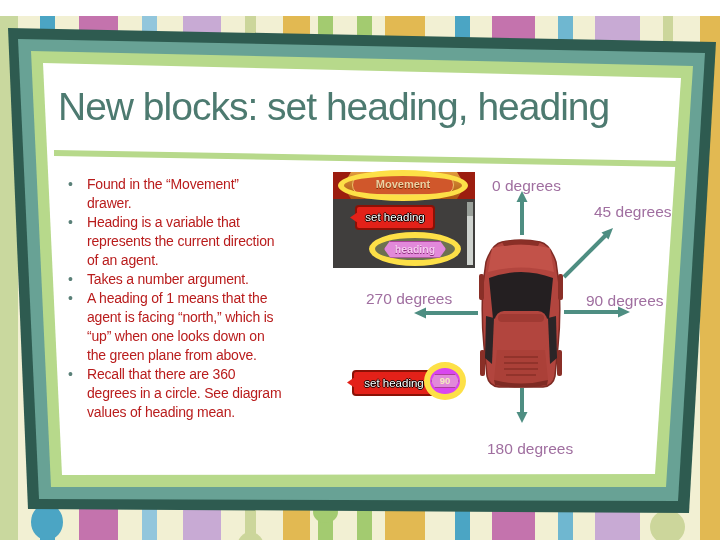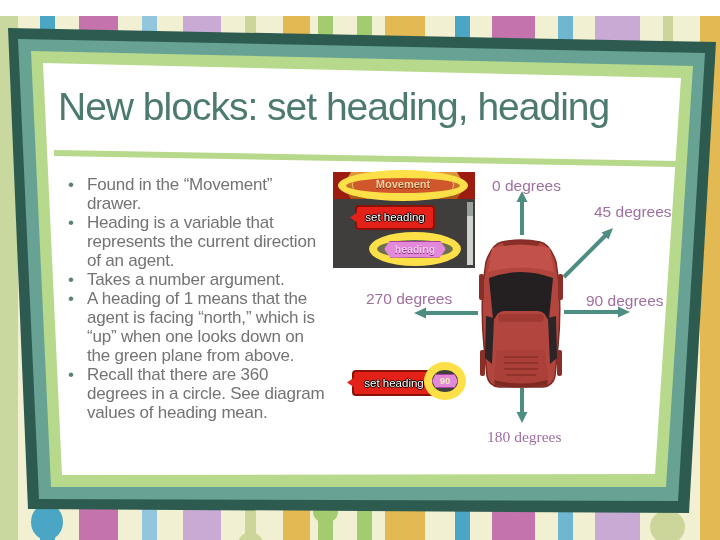--- a/index.html
+++ b/index.html
@@ -16,21 +16,21 @@
   
   .frame{position:absolute;left:0;top:0;z-index:1;pointer-events:none;}
   
   .title{
     position:absolute;left:58px;top:70px;width:620px;z-index:2;
     font-size:39px;letter-spacing:-1px;color:#4d7a70;line-height:42px;
     white-space:nowrap;
   }
   .bullets{
     position:absolute;left:64px;top:159px;width:320px;z-index:2;
-    font-size:17px;letter-spacing:-0.2px;color:#737373;
+    font-size:14px;letter-spacing:-0.2px;color:#b91c1c;
   }
   .bullet{position:relative;padding-left:23px;}
   .bullet .line{height:19px;line-height:19px;white-space:nowrap;}
   .bullet .first::before{content:"\2022";position:absolute;left:4px;color:#5a8078;}
   
   .deg{
     position:absolute;z-index:3;font-size:15.5px;color:#a06fa0;
     white-space:nowrap;line-height:18px;
   }
   .diagram-svg{position:absolute;left:0;top:0;z-index:2;pointer-events:none;}
@@ -44,21 +44,21 @@
     content:"";position:absolute;top:0;bottom:0;width:18px;background:#9c1d0f;
   }
   .panel-header::before{left:0;clip-path:polygon(0 0,100% 0,55% 50%,100% 100%,0 100%);}
   .panel-header::after{right:0;clip-path:polygon(100% 0,0 0,45% 50%,0 100%,100% 100%);}
   .mv-btn{
     position:absolute;left:19px;top:3px;width:102px;height:20px;border-radius:11px;
     background:#d0572b;border:1.5px solid #eec06a;box-sizing:border-box;
     font-size:11px;font-weight:bold;color:#ecd0a2;text-align:center;line-height:17px;
     text-shadow:0 1px 0 #7a3007;z-index:1;
   }
-  .annot{position:absolute;border:8px solid #fde047;border-radius:50%;box-sizing:border-box;}
+  .annot{position:absolute;border:6px solid #fde047;border-radius:50%;box-sizing:border-box;}
   .annot.c1{left:5px;top:-2px;width:130px;height:31px;z-index:2;background:transparent;}
   .panel-body{position:absolute;left:0;top:27px;right:0;bottom:0;background:#403e3d;}
   .sh-block{
     position:absolute;background:#e32119;border:2px solid #8a1106;border-radius:4px;
     box-sizing:border-box;color:#ffffff;font-weight:normal;font-size:11.5px;
     text-align:center;
     text-shadow:1px 0 0 #000,-1px 0 0 #000,0 1px 0 #000,0 -1px 0 #000;
   }
   .sh-block::before{
     content:"";position:absolute;left:-7px;top:5px;width:8px;height:11px;background:#e32119;
@@ -74,21 +74,21 @@
     clip-path:polygon(10% 0,90% 0,100% 50%,90% 100%,10% 100%,0 50%);
     font-size:10.5px;font-weight:bold;color:#f6c8f0;text-align:center;line-height:15px;
     text-shadow:0 1px 0 #8c2f7d;
   }
   .scrollbar{position:absolute;right:2px;top:3px;bottom:3px;width:6px;background:#cfd3cf;}
   .scroll-thumb{position:absolute;left:0;top:0;width:6px;height:14px;background:#9aa09a;}
   
   .example{position:absolute;left:352px;top:345px;width:114px;height:40px;z-index:3;}
   .example .sh-block{left:0;top:9px;width:84px;height:26px;line-height:22px;z-index:1;}
   .annot.c3{
-    left:72px;top:1px;width:42px;height:38px;background:#404040;z-index:2;
+    left:72px;top:1px;width:42px;height:38px;background:#d946ef;z-index:2;
     display:flex;align-items:center;justify-content:center;
   }
   .arg90{
     width:28px;height:14px;background:#e289da;border:1px solid #ad3f9b;box-sizing:border-box;
     clip-path:polygon(14% 0,86% 0,100% 50%,86% 100%,14% 100%,0 50%);
     font-size:9.5px;font-weight:bold;color:#f3ecbe;text-align:center;line-height:12px;
   }
 </style>
 </head>
 <body>
@@ -207,16 +207,16 @@
       <line x1="522" y1="372" x2="522" y2="398"></line>
       <polygon points="522,407 516.5,396 527.5,396" stroke="none"></polygon>
     </g>
   </svg>
 
   <div>
       <div class="deg" style="left: 492px; top: 161px;">0 degrees</div>
       <div class="deg" style="left: 594px; top: 187px;">45 degrees</div>
       <div class="deg" style="left: 586px; top: 276px;">90 degrees</div>
       <div class="deg" style="left: 366px; top: 274px;">270 degrees</div>
-      <div class="deg" style="left: 487px; top: 412px; font-family: Liberation Serif, serif;">180 degrees</div>
+      <div class="deg" style="left: 487px; top: 424px;">180 degrees</div>
     </div>
 
 </div>
 
 </body></html>

